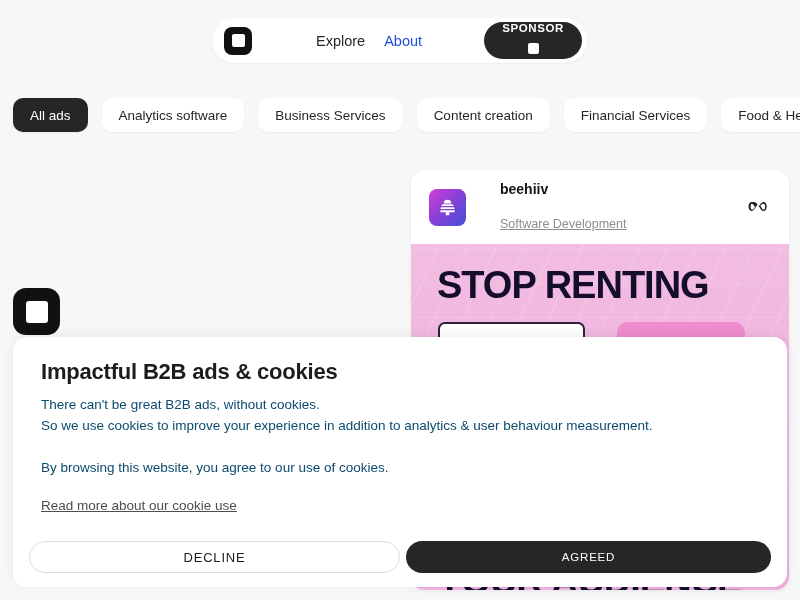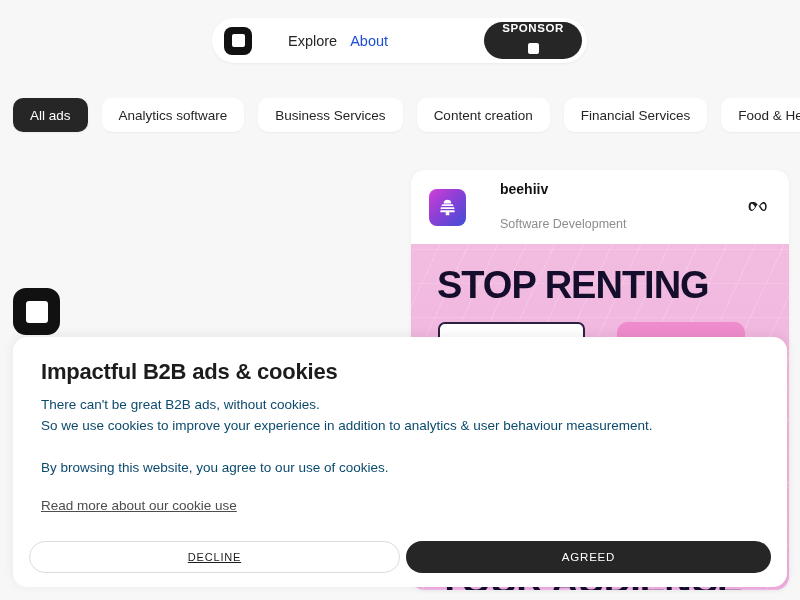--- a/index.html
+++ b/index.html
@@ -45,22 +45,22 @@
   .logo-mark .inner {
     width: 13px;
     height: 13px;
     background: #ffffff;
     border-radius: 2px;
   }
 
   .nav-links {
     display: flex;
     align-items: flex-end;
-    gap: 13px;
-    margin-left: 36px;
+    gap: 19px;
+    margin-left: 64px;
   }
   .nav-link {
     font-size: 14.5px;
     color: #262626;
     text-decoration: none;
     white-space: nowrap;
   }
   .nav-link.muted { color: #1d4ed8; }
 
   .sponsor-btn {
@@ -173,20 +173,21 @@
   .brand-meta { margin-left: 12px; line-height: 1.25; }
   .brand-name {
     font-size: 14px;
     font-weight: bold;
     color: #121212;
   }
   .brand-cat {
     font-size: 12.5px;
     color: #8d8d8d;
     margin-top: 19px;
+    text-decoration: underline;
   }
   .platform-icon {
     margin-left: auto;
     color: #1c1c1c;
     display: flex;
     align-items: center;
   }
 
   .ad-creative {
     position: relative;
@@ -290,26 +291,25 @@
     bottom: 14px;
     display: flex;
     gap: 6px;
   }
   .btn-decline {
     width: 371px;
     height: 32px;
     background: #ffffff;
     border: 1px solid #dcdcdc;
     border-radius: 16px;
-    font-size: 11px;
+    font-size: 13px;
     letter-spacing: 0.8px;
     color: #1c1c1c;
     font-family: "Liberation Sans", sans-serif;
     cursor: pointer;
-    text-decoration: underline;
   }
   .btn-agreed {
     flex: 1;
     height: 32px;
     background: #262626;
     border: none;
     border-radius: 16px;
     font-size: 11.5px;
     letter-spacing: 0.8px;
     color: #ffffff;

